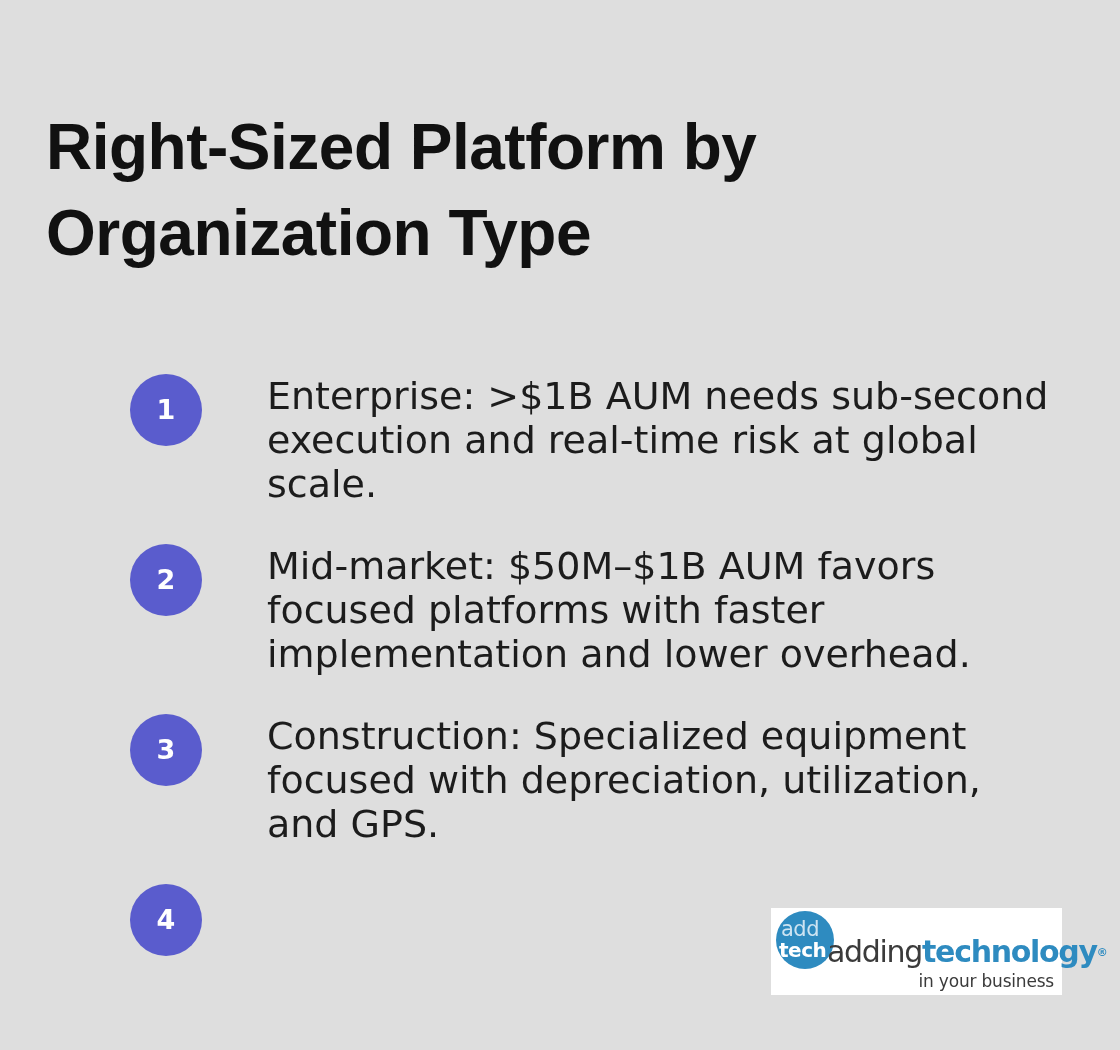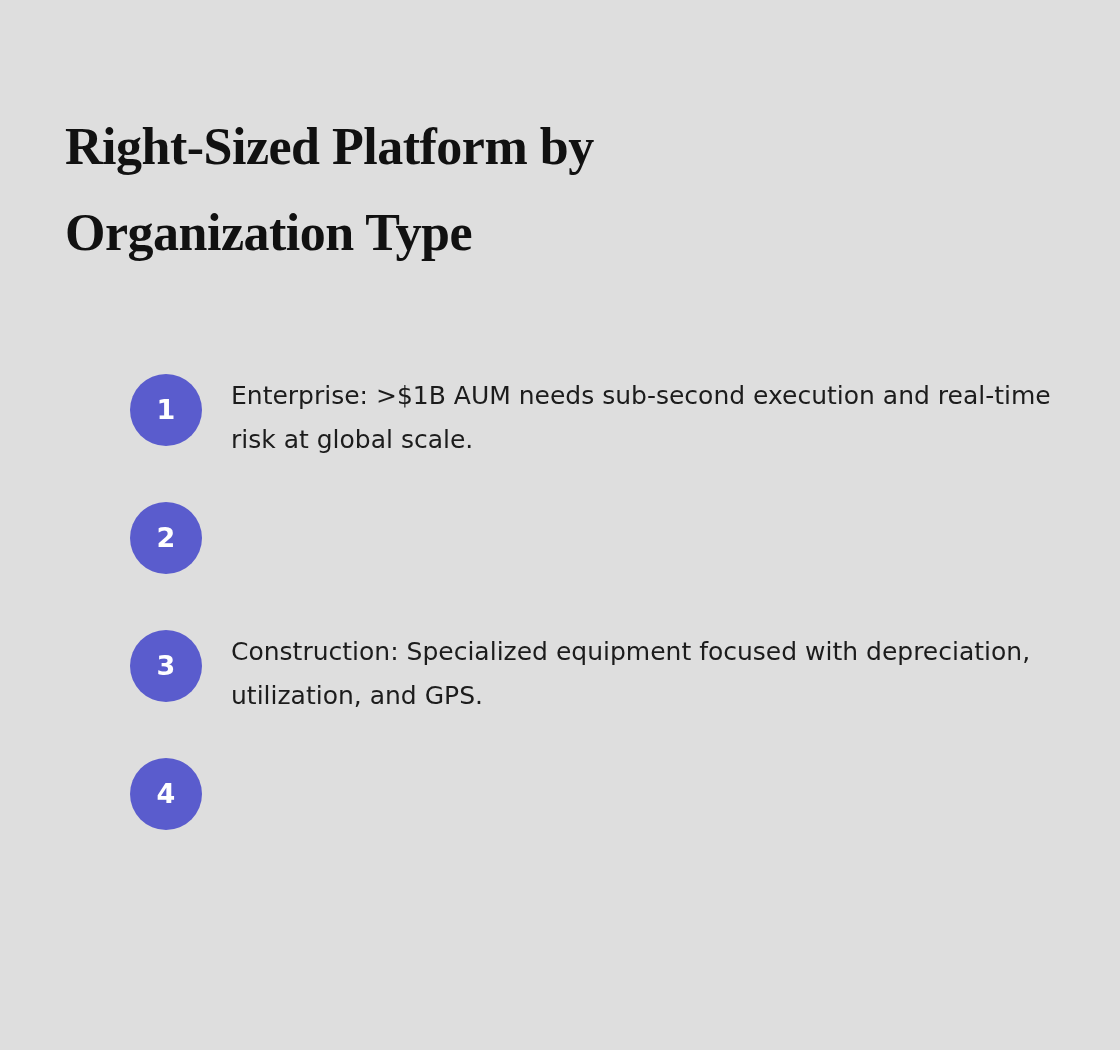--- a/index.html
+++ b/index.html
@@ -17,26 +17,26 @@
 
   .slide {
     position: absolute;
     inset: 0;
     background: #dedede;
   }
 
   
   .title {
     position: absolute;
-    left: 65px;
+    left: 46px;
     top: 104px;
     width: 900px;
-    font-family: Liberation Serif, serif;
-    font-weight: 700;
-    font-size: 52px;
+    font-family: Liberation Sans, sans-serif;
+    font-weight: 700;
+    font-size: 64px;
     line-height: 86px;
     letter-spacing: -0.5px;
     color: #111111;
     white-space: pre-line;
   }
 
   
   .list {
     position: absolute;
     left: 130px;
@@ -71,24 +71,25 @@
     font-family: "DejaVu Sans", sans-serif;
     font-weight: 700;
     font-size: 27px;
     line-height: 1;
     margin-top: -1px;
   }
 
   .item-text {
     font-family: "DejaVu Sans", sans-serif;
     font-weight: 400;
-    font-size: 25px;
+    font-size: 38px;
     line-height: 44px;
     color: #1c1c1c;
     padding-top: 0px;
+    margin-left: 36px;
   }
 
   
   .list-item.i1 { margin-bottom: 38px; }
   .list-item.i2 { margin-bottom: 38px; }
   .list-item.i3 { margin-bottom: 38px; }
 
   
   .logo-box {
     position: absolute;
@@ -192,31 +193,48 @@
       <div class="num-badge">
         <span class="num">1</span>
       </div>
       <div class="item-text">Enterprise: &gt;$1B AUM needs sub-second execution and real-time risk at global scale.</div>
     </div>
 
     <div class="list-item i2">
       <div class="num-badge">
         <span class="num">2</span>
       </div>
+      <div class="item-text">Mid-market: $50M–$1B AUM favors focused platforms with faster implementation and lower overhead.</div>
     </div>
 
     <div class="list-item i3">
       <div class="num-badge">
         <span class="num">3</span>
       </div>
       <div class="item-text">Construction: Specialized equipment focused with depreciation, utilization, and GPS.</div>
     </div>
 
     <div class="list-item i4">
       <div class="num-badge">
         <span class="num">4</span>
       </div>
     </div>
 
   </div>
 
+  <div class="logo-box">
+    <div class="logo-inner">
+
+      <div class="logo-circle">
+        <span class="add">add</span>
+        <span class="tech">tech</span>
+      </div>
+
+      <div class="wordmark">
+        <span class="adding">adding</span><span class="technology">technology</span><span class="reg">®</span>
+      </div>
+
+      <div class="tagline">in your business</div>
+
+    </div>
+  </div>
 
 </div>
 
 </body></html>

